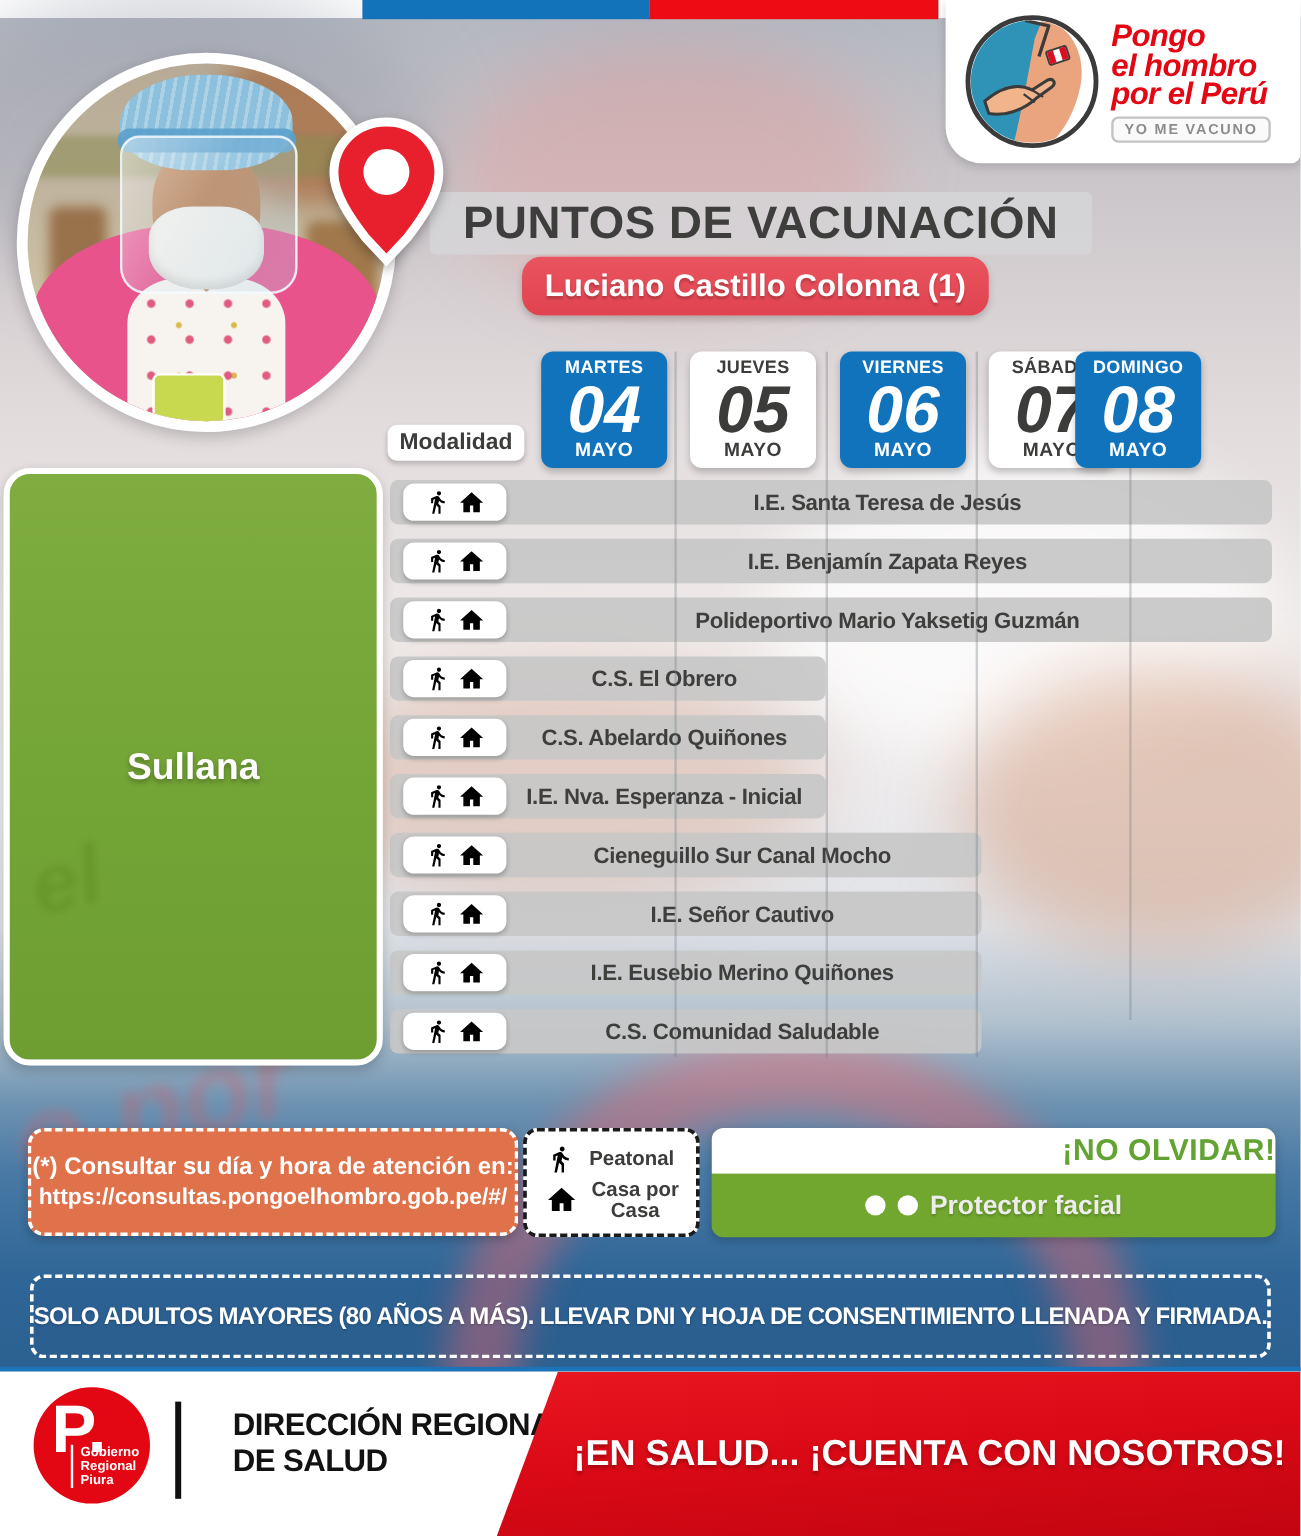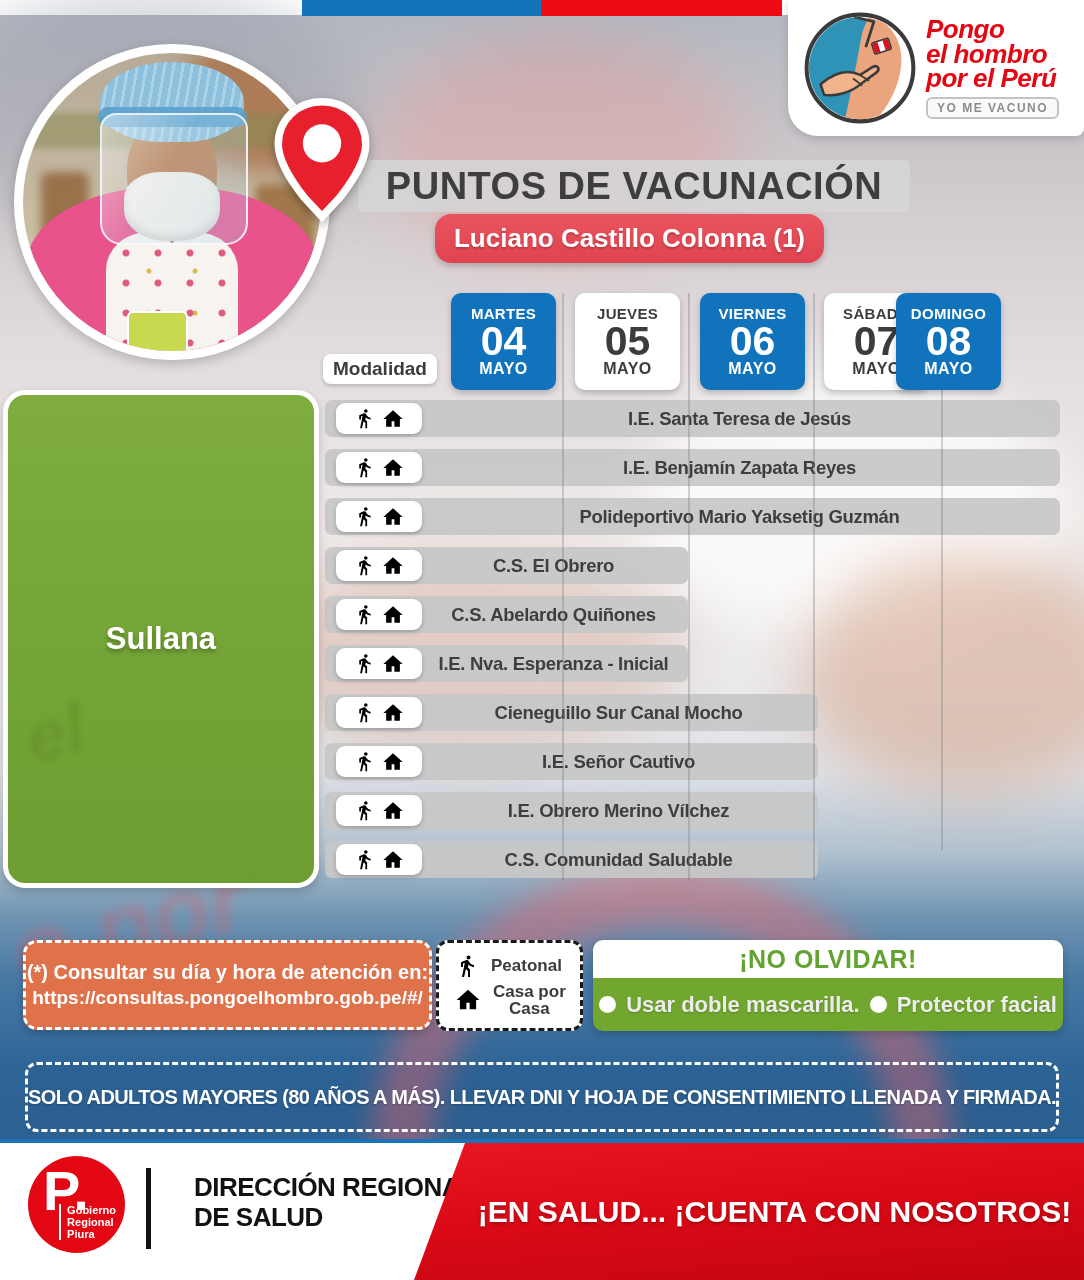--- a/index.html
+++ b/index.html
@@ -77,21 +77,21 @@
   
   .col-divider{position:absolute;top:293px;width:2px;height:588px;background:rgba(110,120,132,.32);z-index:3;}
 
   
   .day-card{position:absolute;top:293px;width:105px;height:97px;border-radius:10px;z-index:5;
     display:flex;flex-direction:column;align-items:center;justify-content:center;
     box-shadow:0 3px 6px rgba(0,0,0,.22);}
   .day-card.blue{background:#1173BB;color:#fff;}
   .day-card.white{background:#fff;color:#3C3C3B;}
   .day-card .dn{font-size:15px;font-weight:bold;letter-spacing:.3px;}
-  .day-card .dd{font-size:41px;font-weight:bold;line-height:.95;}
+  .day-card .dd{font-size:55px;font-weight:bold;line-height:.95;font-style:italic;}
   .day-card .dm{font-size:16px;font-weight:bold;letter-spacing:.5px;}
 
   .modality-pill{position:absolute;left:323px;top:354px;width:114px;height:30px;background:#fff;z-index:5;
     border-radius:8px;display:flex;align-items:center;justify-content:center;box-shadow:0 2px 4px rgba(0,0,0,.2);}
   .modality-pill span{font-size:19px;font-weight:bold;color:#3C3C3B;}
 
   
   .site-row{position:absolute;left:325px;height:37px;z-index:2;}
   .site-bar{position:absolute;left:0;top:0;height:37px;background:rgba(199,199,199,.93);border-radius:7px;}
   .site-label{position:absolute;left:100px;top:0;height:37px;right:6px;display:flex;align-items:center;
@@ -117,21 +117,21 @@
   .consult-box .c2{color:#fff;font-size:19px;font-weight:bold;margin-top:3px;}
 
   .legend-box{position:absolute;left:436px;top:940px;width:147px;height:91px;z-index:5;box-sizing:border-box;
     background:#fff;border:3px dashed #1a1a1a;border-radius:12px;padding:8px 6px;
     display:flex;flex-direction:column;justify-content:space-around;}
   .legend-row{display:flex;align-items:center;gap:12px;padding-left:10px;}
   .legend-row .txt{font-size:17px;font-weight:bold;color:#3C3C3B;line-height:1.0;text-align:center;}
 
   .reminder-box{position:absolute;left:593px;top:940px;width:470px;height:91px;z-index:5;
     background:#71A62F;border-radius:10px;overflow:hidden;box-shadow:0 3px 8px rgba(0,0,0,.2);}
-  .reminder-head{height:38px;background:#fff;display:flex;align-items:center;justify-content:center;}
+  .reminder-head{height:38px;background:#fff;display:flex;align-items:center;justify-content:flex-end;}
   .reminder-head span{color:#62A331;font-size:25px;font-weight:bold;letter-spacing:.5px;}
   .reminder-body{height:53px;display:flex;align-items:center;justify-content:center;gap:10px;}
   .bullet{width:17px;height:17px;border-radius:50%;background:#fff;flex:0 0 auto;}
   .reminder-body .it{color:#EDEDED;font-size:22px;font-weight:bold;text-shadow:0 1px 2px rgba(0,0,0,.2);}
 
   .notice-box{position:absolute;left:25px;top:1062px;width:1034px;height:70px;z-index:5;box-sizing:border-box;
     border:3px dashed #fff;border-radius:12px;display:flex;align-items:center;justify-content:center;
     background:rgba(10,40,90,.05);}
   .notice-box span{color:#fff;font-size:20px;font-weight:bold;letter-spacing:-.6px;white-space:nowrap;
     text-shadow:0 1px 2px rgba(0,0,0,.25);}
@@ -396,21 +396,21 @@
     <div class="site-bar" style="width: 493px;"></div>
     <div class="mode-pill">
       <svg width="21" height="21" viewBox="0 0 24 24">
             <use href="#i-walk" xlink:href="#i-walk"></use>
           </svg>
       <svg width="22" height="22" viewBox="0 0 24 24">
             <use href="#i-home" xlink:href="#i-home"></use>
           </svg>
     </div>
     <div class="site-label">
-      <span>I.E. Obrero Merino Vílchez</span>
+      <span>I.E. Eusebio Merino Quiñones</span>
     </div>
   </div>
       <div class="site-row" style="top: 841px; width: 493px;">
     <div class="site-bar" style="width: 493px;"></div>
     <div class="mode-pill">
       <svg width="21" height="21" viewBox="0 0 24 24">
             <use href="#i-walk" xlink:href="#i-walk"></use>
           </svg>
       <svg width="22" height="22" viewBox="0 0 24 24">
             <use href="#i-home" xlink:href="#i-home"></use>
@@ -444,21 +444,20 @@
       </div>
     </div>
   </div>
 
   <div class="reminder-box">
     <div class="reminder-head">
       <span>¡NO OLVIDAR!</span>
     </div>
     <div class="reminder-body">
       <span class="bullet"></span>
-      <span class="it">Usar doble mascarilla.</span>
       <span class="bullet"></span>
       <span class="it">Protector facial</span>
     </div>
   </div>
 
   <div class="notice-box">
     <span>SOLO ADULTOS MAYORES (80 AÑOS A MÁS). LLEVAR DNI Y HOJA DE CONSENTIMIENTO LLENADA Y FIRMADA.</span>
   </div>
 
   <div class="footer-line"></div>

